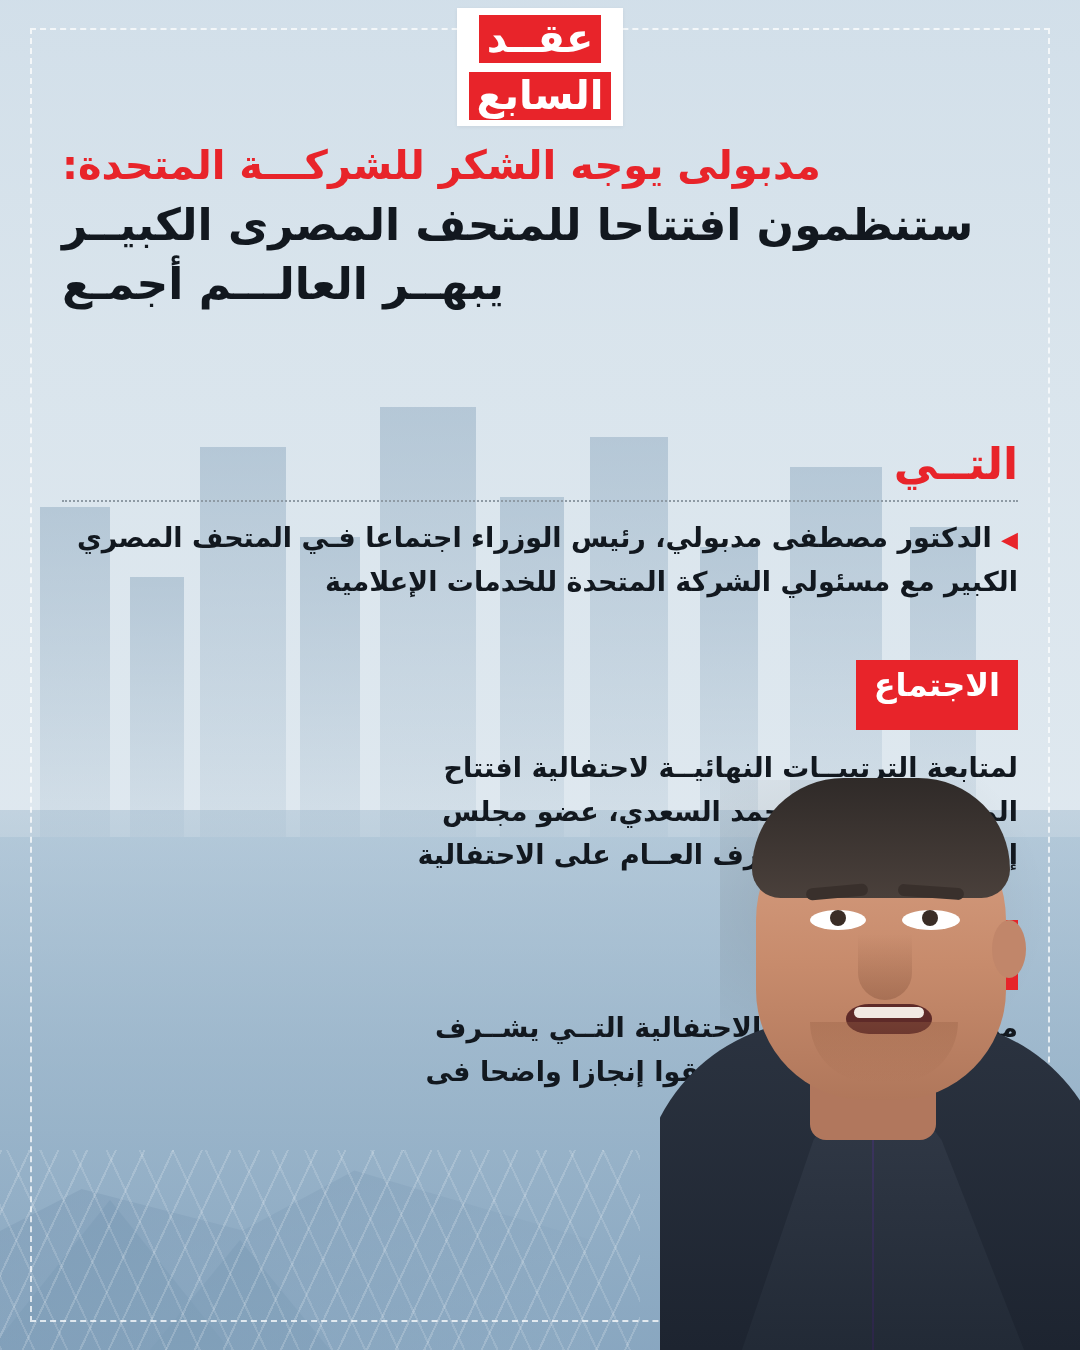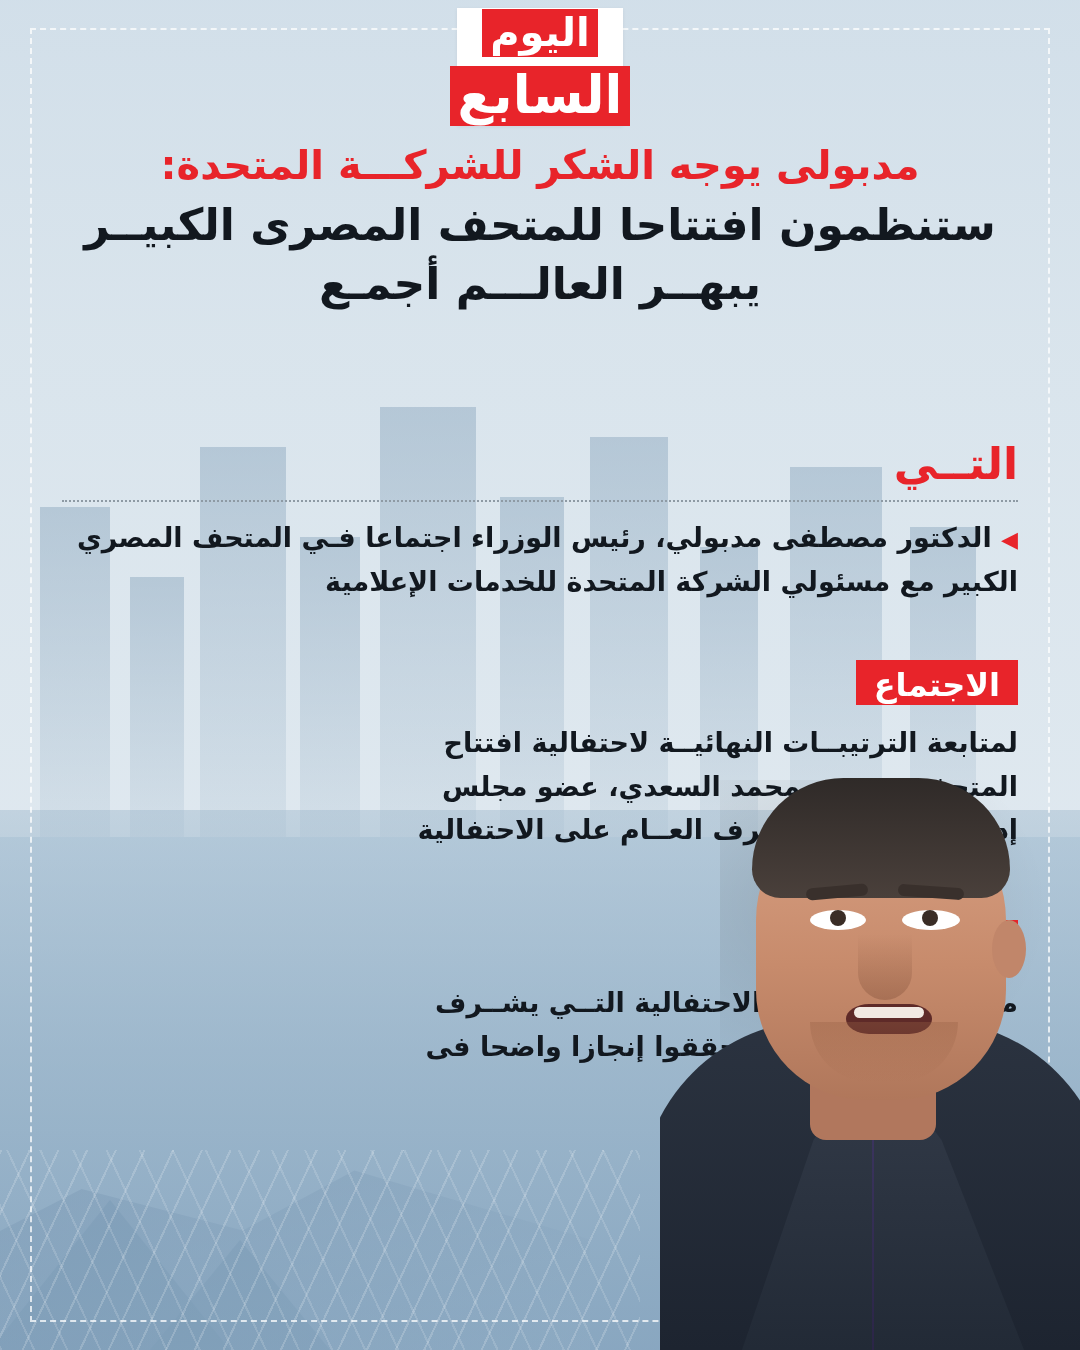--- a/index.html
+++ b/index.html
@@ -66,26 +66,26 @@
     box-shadow:0 1px 4px rgba(0,0,0,.06);
   }
   .logo-inner { text-align:center; line-height:1; }
   .logo-line1, .logo-line2 {
     display:inline-block;
     background:#e8242a; color:#ffffff;
     font-weight:bold; letter-spacing:1px;
     padding:3px 8px 5px;
   }
   .logo-line1 { font-size:40px; }
-  .logo-line2 { font-size:52px; margin-top:9px; }
+  .logo-line2 { font-size:40px; margin-top:9px; }
 
   
   .headline-wrap {
     position:absolute; top:140px; right:62px; left:62px;
-    text-align:center;
+    text-align:left;
   }
   .kicker {
     color:#e8242a; font-weight:bold; font-size:40px; line-height:1.25;
     letter-spacing:-0.5px;
   }
   .headline {
     color:#12181f; font-weight:bold; font-size:44px; line-height:1.33;
     margin-top:6px; letter-spacing:-0.5px;
   }
 
@@ -98,21 +98,21 @@
   }
   .bullet { color:#e8242a; font-size:22px; }
 
   
   .sec { position:absolute; right:62px; text-align:right; }
   .sec-1 { top:660px; left:380px; }
   .sec-2 { top:920px; left:380px; }
   .red-tag {
     display:inline-block; background:#e8242a; color:#ffffff;
     font-weight:bold; font-size:32px; line-height:1;
-    padding:9px 18px 4px;
+    padding:9px 18px 29px;
   }
   .sec-body {
     margin-top:16px; color:#12181f; font-weight:bold;
     font-size:27px; line-height:1.62;
   }
 
   
   .portrait {
     position:absolute; right:0; bottom:0; width:420px; height:720px;
     overflow:hidden;
@@ -210,21 +210,21 @@
     <div class="bg-pyr" style="left:-10px;"></div>
     <div class="bg-pyr" style="left:150px; border-left-width:90px; border-right-width:90px; border-bottom-width:110px;"></div>
     <div class="bg-museum"></div>
     <div class="bg-grid"></div>
   </div>
 
   <div class="frame"></div>
 
   <div class="logo">
     <div class="logo-inner">
-      <span class="logo-line1">اليوم</span><br>
+      <span class="logo-line1">عقــد</span><br>
       <span class="logo-line2">السابع</span>
     </div>
   </div>
 
   <div class="headline-wrap">
     <div class="kicker">مدبولى يوجه الشكر للشركـــة المتحدة:</div>
     <div class="headline">ستنظمون افتتاحا للمتحف المصرى الكبيــر يبهــر العالـــم أجمـع</div>
   </div>
 
   <div class="lead-block">

